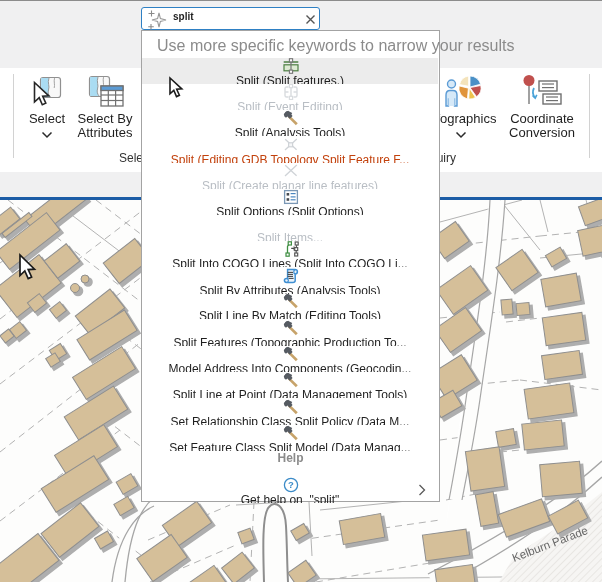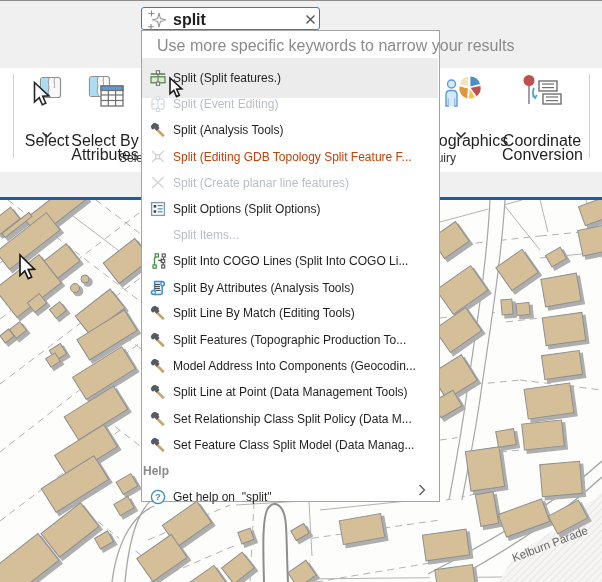--- a/index.html
+++ b/index.html
@@ -1,29 +1,29 @@
 <!DOCTYPE html>
 <html><head><meta charset="utf-8">
 <style>
 html,body{margin:0;padding:0;}
 body{width:602px;height:582px;position:relative;overflow:hidden;font-family:"Liberation Sans",sans-serif;background:#fff;}
 .topbar{position:absolute;left:0;top:0;width:602px;height:68px;background:#f0f0f1;border-top:1px solid #8c8c8c;box-sizing:border-box;}
 .ribbon{position:absolute;left:0;top:68px;width:602px;height:104px;background:#fff;}
 .strip{position:absolute;left:0;top:172px;width:602px;height:25px;background:#f0f0f1;}
 .blue{position:absolute;left:0;top:197px;width:602px;height:3px;background:#1b5ca6;}
 .vsep{position:absolute;top:74px;width:1px;height:84px;background:#d2d2d2;}
-.rlabel{position:absolute;font-size:16px;color:#1f1f1f;text-align:center;line-height:14px;margin-top:22px;}
+.rlabel{position:absolute;font-size:13px;color:#1f1f1f;text-align:center;line-height:14px;}
 .glabel{position:absolute;top:151px;font-size:12px;color:#323232;}
 .chevd{position:absolute;width:12px;height:8px;}
 .searchbox{position:absolute;left:141px;top:7px;width:179px;height:23px;background:#fff;border:1px solid #2e80c4;border-radius:3px;box-sizing:border-box;z-index:10;}
-.searchbox b{position:absolute;left:31px;top:3px;font-size:16px;color:#1f1f1f;}
+.searchbox b{position:absolute;left:31px;top:3px;font-size:10px;color:#1f1f1f;}
 .sx{position:absolute;right:3px;top:2px;font-size:13px;color:#404040;}
 .panel{position:absolute;left:141px;top:30px;width:299px;height:472px;background:#fff;border:1px solid #a3a3a3;box-sizing:border-box;z-index:5;}
 .phdr{position:absolute;left:15px;top:0;height:27px;line-height:29px;font-size:16px;color:#8b8b8b;white-space:nowrap;}
-.row{position:absolute;left:0;width:296px;height:40px;display:flex;align-items:center;font-size:12px;white-space:nowrap;overflow:hidden;}
+.row{position:absolute;left:0;width:296px;height:26px;display:flex;align-items:center;font-size:12px;white-space:nowrap;overflow:hidden;flex-direction:column;}
 .row.hl{background:#ececec;}
 .ric{width:16px;height:16px;margin-left:8px;margin-right:7px;flex:none;}
 .helphdr{margin-left:1px;font-weight:bold;color:#8b8b8b;}
 .chev{position:absolute;right:12px;top:7px;}
 </style></head>
 <body>
 <div class="topbar"></div>
 <div class="ribbon"></div>
 <div class="strip"></div>
 <div class="blue"></div>

